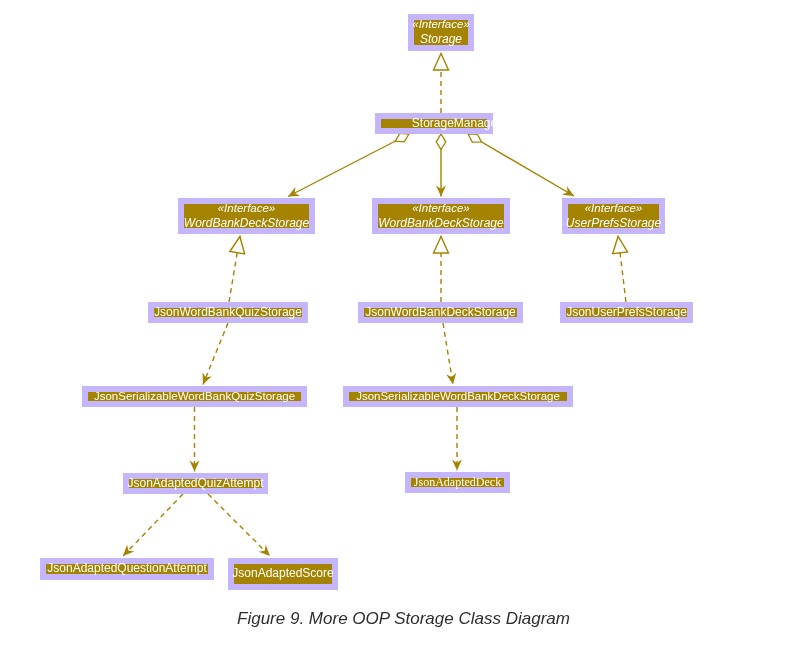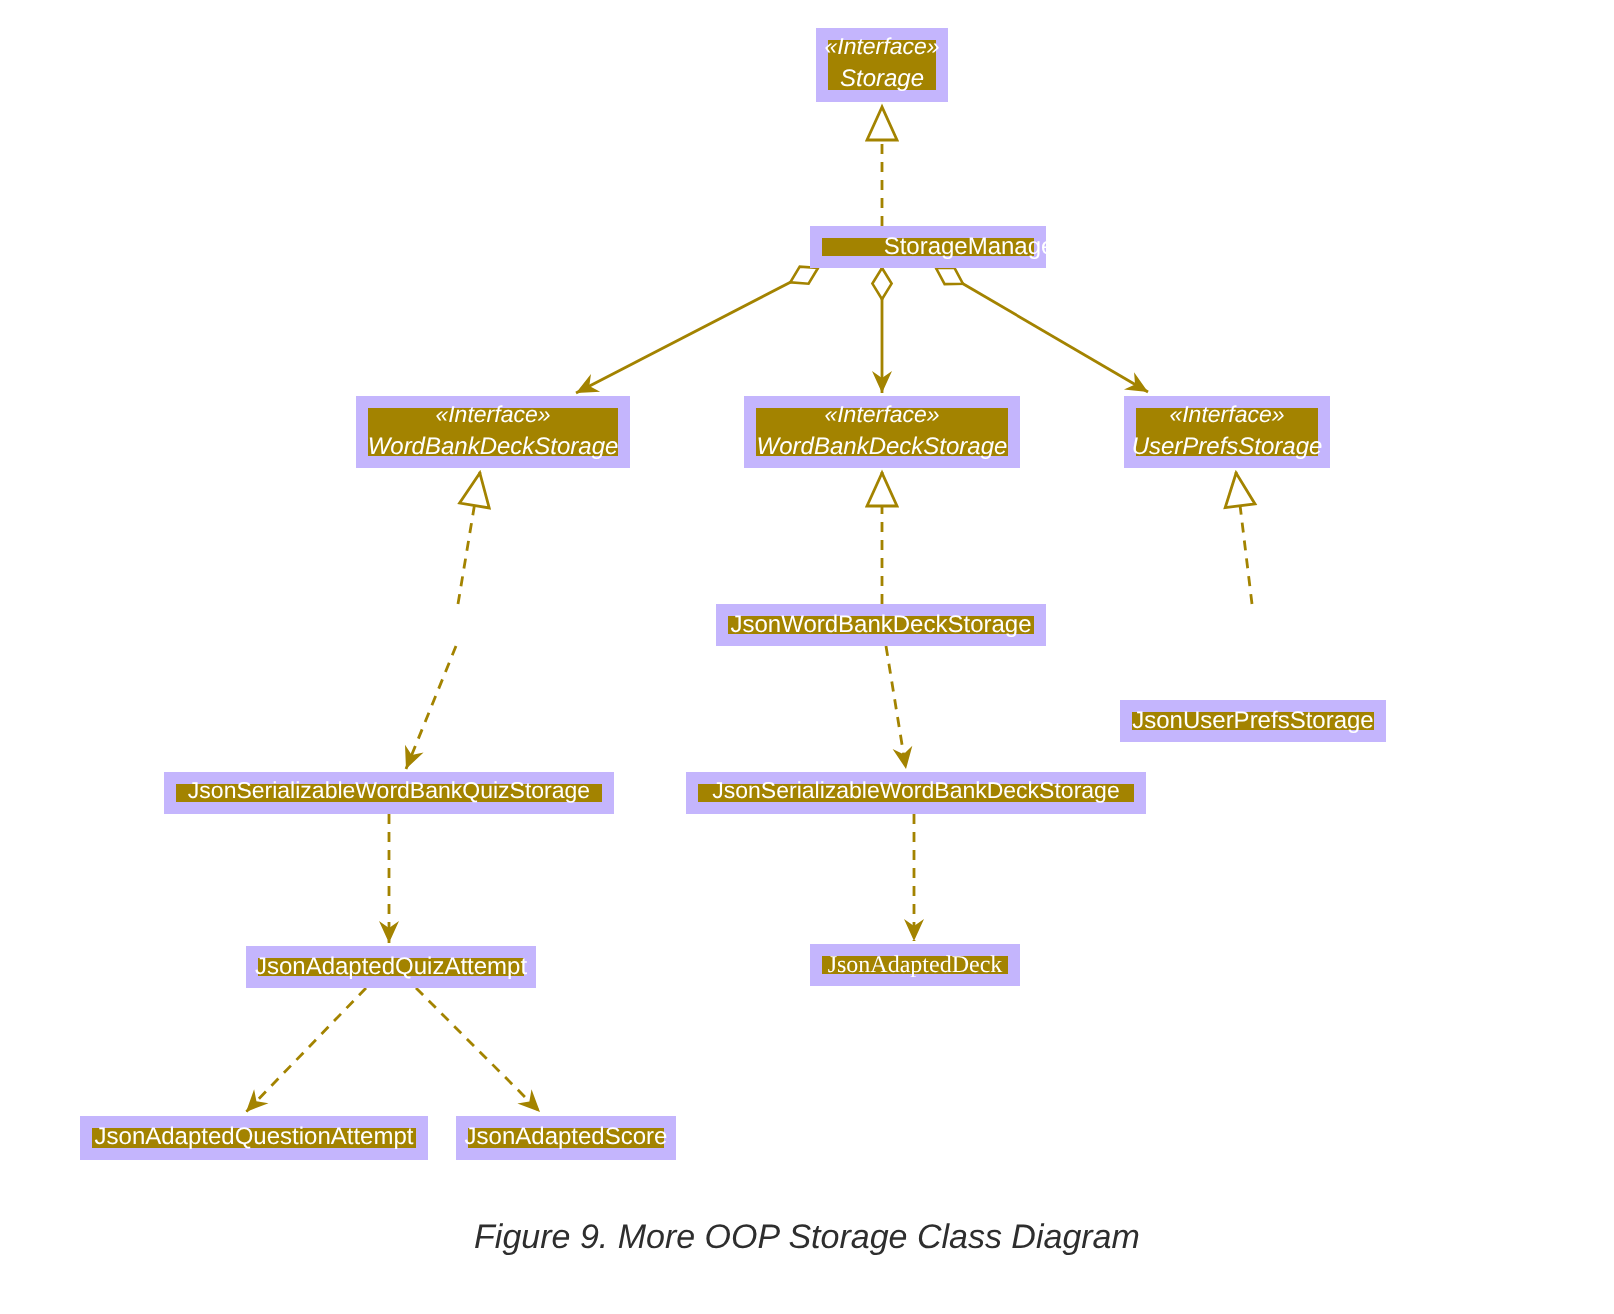--- a/index.html
+++ b/index.html
@@ -79,45 +79,48 @@
     <path d="M208,494 L270,556" fill="none" stroke="#A38300" stroke-width="1.4" stroke-dasharray="5 4" marker-end="url(#mArrow)"></path>
     <path d="M443,323 L453,384.5" fill="none" stroke="#A38300" stroke-width="1.4" stroke-dasharray="5 4" marker-end="url(#mArrow)"></path>
     <path d="M457,407 L457,470.5" fill="none" stroke="#A38300" stroke-width="1.4" stroke-dasharray="5 4" marker-end="url(#mArrow)"></path>
   </svg>
 
   <div class="node iface" style="left:408px; top:14px; width:66px; height:37px;">
     <div class="stereo">«Interface»</div>
     <div class="cname">Storage</div>
   </div>
 
-  <div class="node" style="left:405px; top:113px; width:118px; height:21px;padding-left:45px;">
+  <div class="node" style="left:375px; top:113px; width:118px; height:21px;padding-left:45px;">
     <div class="cname">StorageManager</div>
   </div>
 
   <div class="node iface" style="left:178px; top:198px; width:137px; height:36px;">
     <div class="stereo">«Interface»</div>
     <div class="cname">WordBankDeckStorage</div>
   </div>
 
   <div class="node iface" style="left:372px; top:198px; width:138px; height:36px;">
     <div class="stereo">«Interface»</div>
     <div class="cname">WordBankDeckStorage</div>
   </div>
 
   <div class="node iface" style="left:562px; top:198px; width:103px; height:36px;">
     <div class="stereo">«Interface»</div>
     <div class="cname">UserPrefsStorage</div>
   </div>
 
+  <div class="node" style="left:148px; top:302px; width:160px; height:21px;">
+    <div class="cname">JsonWordBankQuizStorage</div>
+  </div>
 
   <div class="node" style="left:358px; top:302px; width:165px; height:21px;">
     <div class="cname">JsonWordBankDeckStorage</div>
   </div>
 
-  <div class="node" style="left:560px; top:302px; width:133px; height:21px;margin-top:48px;">
+  <div class="node" style="left:560px; top:302px; width:133px; height:21px;">
     <div class="cname">JsonUserPrefsStorage</div>
   </div>
 
   <div class="node small-font" style="left:82px; top:386px; width:225px; height:21px;">
     <div class="cname">JsonSerializableWordBankQuizStorage</div>
   </div>
 
   <div class="node small-font" style="left:343px; top:386px; width:230px; height:21px;">
     <div class="cname">JsonSerializableWordBankDeckStorage</div>
   </div>
@@ -127,19 +130,19 @@
   </div>
 
   <div class="node" style="left:405px; top:472px; width:105px; height:21px;font-family:Liberation Serif, serif;">
     <div class="cname">JsonAdaptedDeck</div>
   </div>
 
   <div class="node" style="left:18px; top:558px; width:174px; height:22px;margin-left:22px;">
     <div class="cname">JsonAdaptedQuestionAttempt</div>
   </div>
 
-  <div class="node" style="left:228px; top:558px; width:110px; height:22px;">
+  <div class="node" style="left:228px; top:558px; width:110px; height:32px;">
     <div class="cname">JsonAdaptedScore</div>
   </div>
 
   <div class="caption">Figure 9. More OOP Storage Class Diagram</div>
 
 </div>
 
 </body></html>

